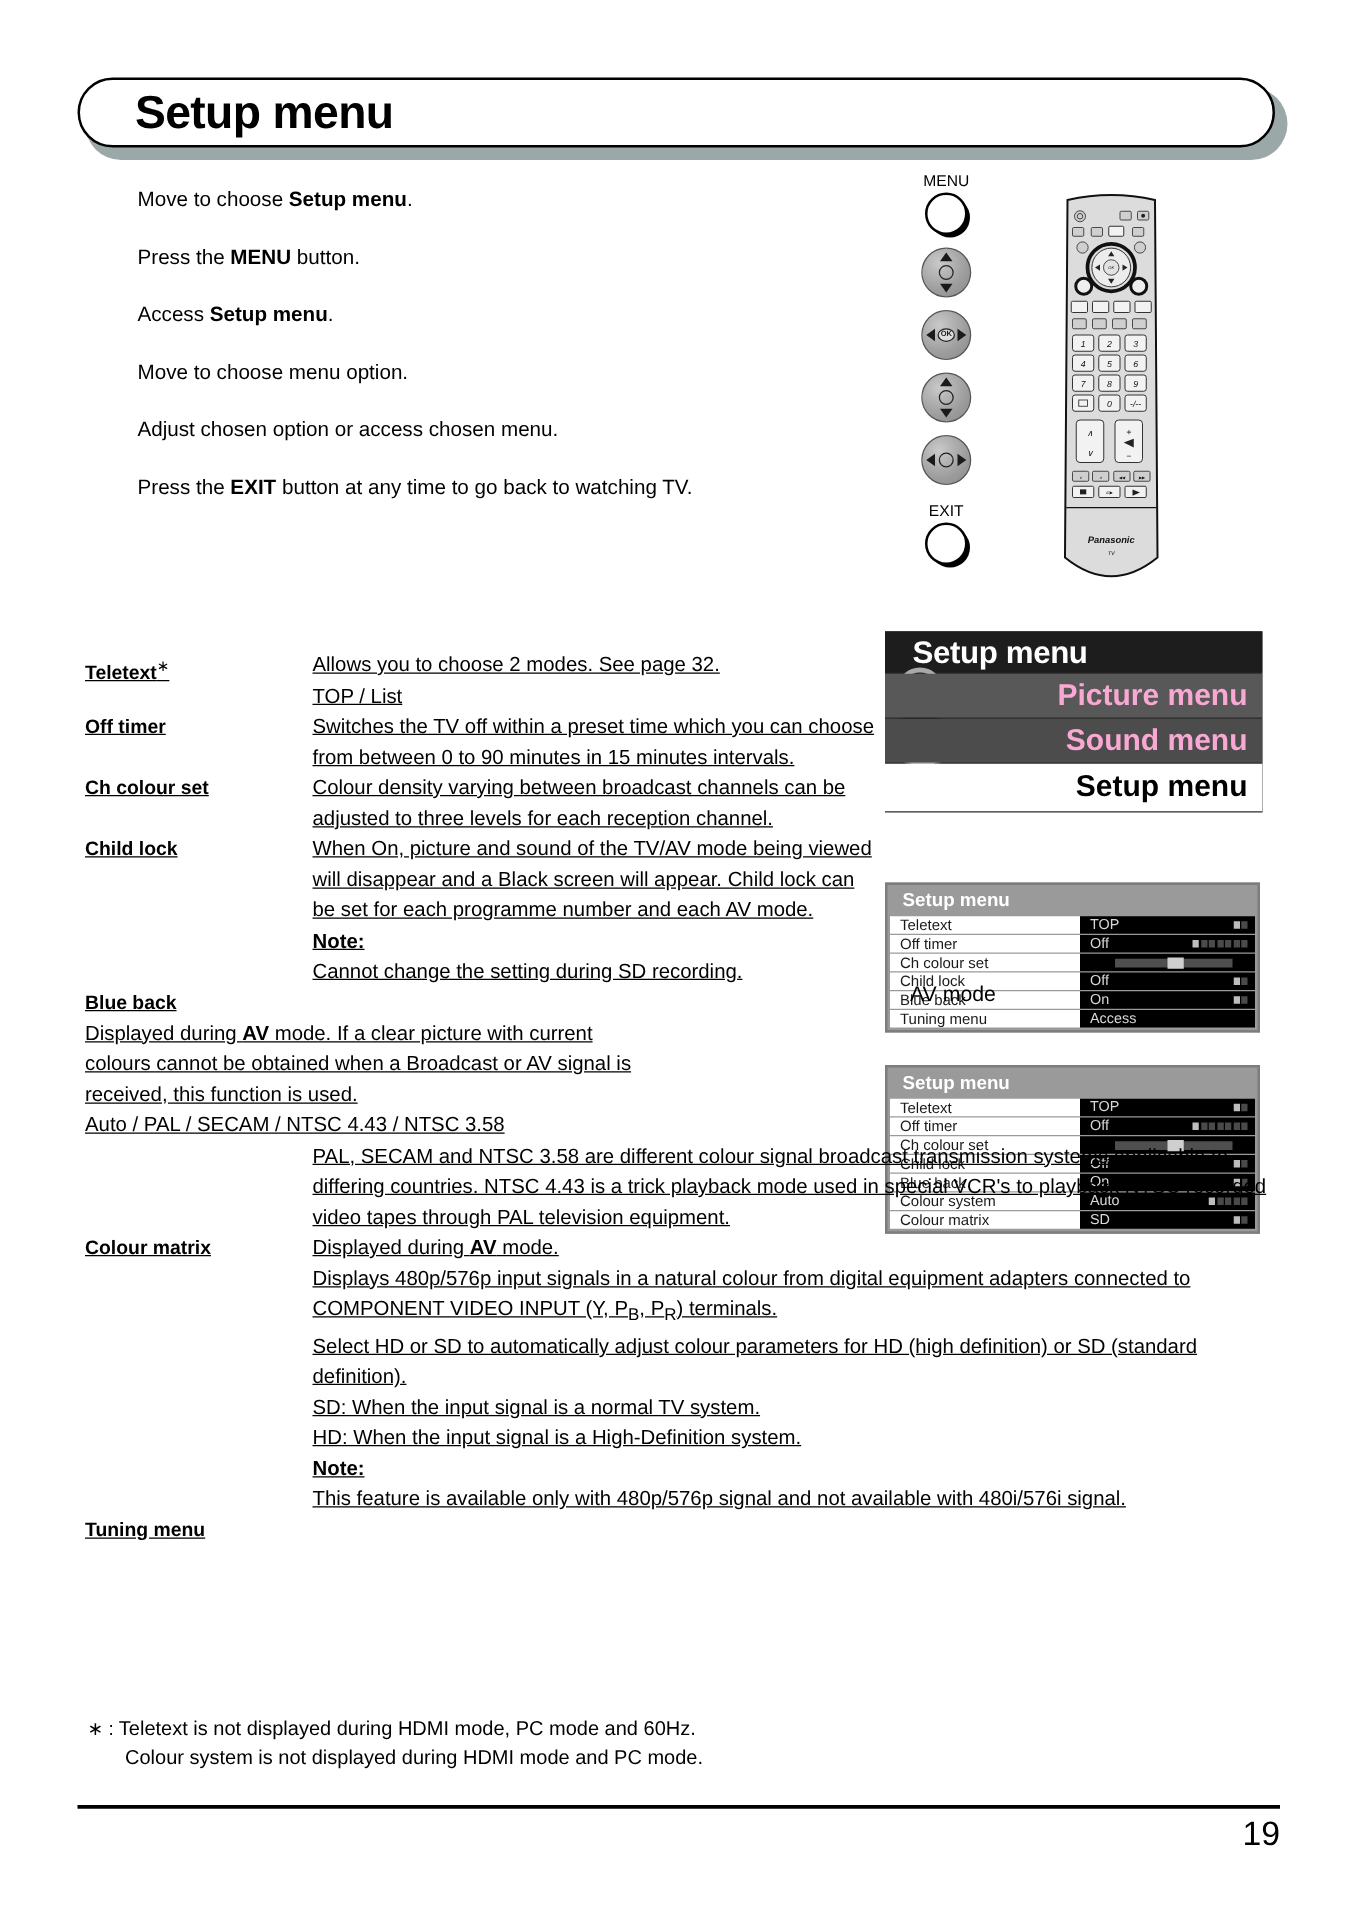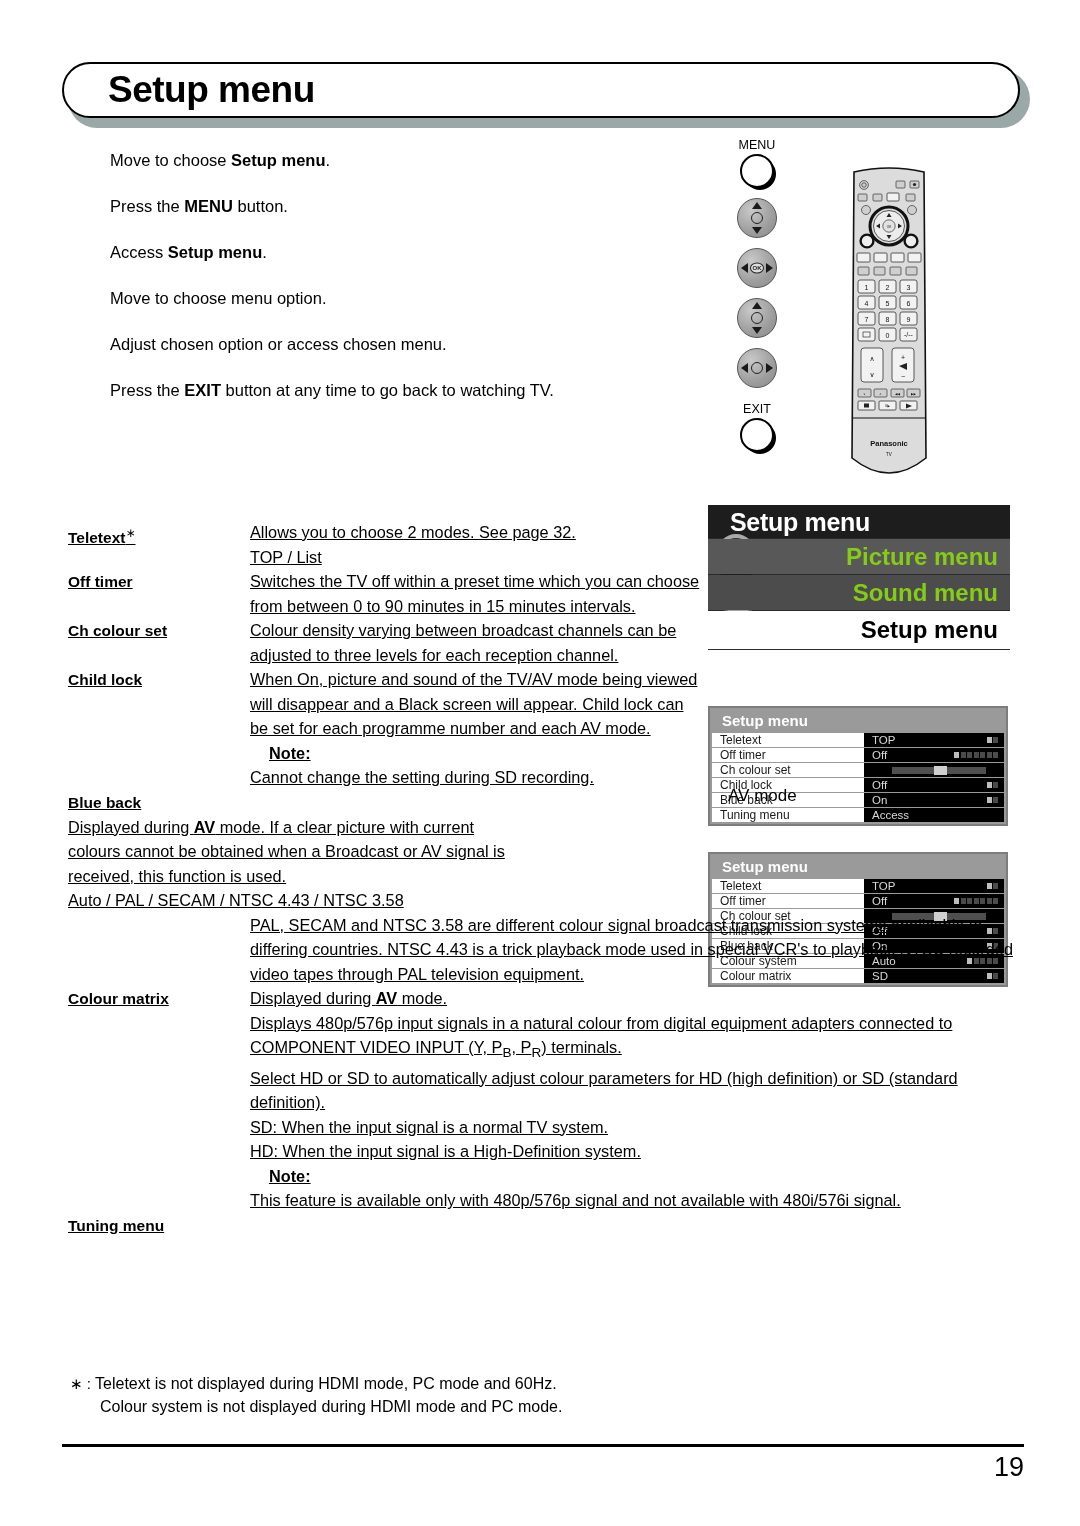--- a/index.html
+++ b/index.html
@@ -53,37 +53,37 @@
     width:14px;height:11px;border-radius:50%;background:#ddd;
     font-size:6px;line-height:9px;text-align:center;font-weight:bold;color:#222;
   }
   .co-pad .ar{position:absolute;width:0;height:0;}
   .co-pad .up{left:50%;top:3px;margin-left:-5px;border-left:5px solid transparent;border-right:5px solid transparent;border-bottom:7px solid #1a1a1a;}
   .co-pad .dn{left:50%;bottom:3px;margin-left:-5px;border-left:5px solid transparent;border-right:5px solid transparent;border-top:7px solid #1a1a1a;}
   .co-pad .lf{top:50%;left:3px;margin-top:-5px;border-top:5px solid transparent;border-bottom:5px solid transparent;border-right:7px solid #1a1a1a;}
   .co-pad .rt{top:50%;right:3px;margin-top:-5px;border-top:5px solid transparent;border-bottom:5px solid transparent;border-left:7px solid #1a1a1a;}
 
   
-  .remote{position:absolute;left:846px;top:158px;width:86px;height:330px;}
+  .remote{position:absolute;left:846px;top:146px;width:86px;height:330px;font-style:italic;}
 
   
   .mainmenu{
     position:absolute;left:708px;top:505px;width:302px;height:145px;
     background:#2b2b2b;overflow:hidden;
   }
   .mm-title{
     position:absolute;left:0;top:0;width:302px;height:33px;background:#1d1d1d;
   }
   .mm-title span{
     position:absolute;left:22px;top:3px;color:#fff;font-size:25px;font-weight:bold;
     font-style:normal;letter-spacing:-0.3px;
   }
   .mm-row{
     position:absolute;left:0;width:302px;height:35px;
-    color:#84cc16;font-size:24px;font-weight:bold;text-align:right;
+    color:#f9a8d4;font-size:24px;font-weight:bold;text-align:right;
     line-height:35px;padding-right:12px;box-sizing:border-box;
   }
   .mm-row.r1{top:34px;background:#585858;}
   .mm-row.r2{top:70px;background:#4c4c4c;}
   .mm-row.sel{top:106px;background:#fff;color:#000;height:38px;line-height:38px;}
   .mm-mascot{
     position:absolute;left:0;top:26px;width:88px;height:118px;opacity:.85;
   }
 
   
@@ -124,21 +124,21 @@
   .drow{display:flex;margin-bottom:0;}
   .dterm{
     width:182px;flex:0 0 182px;font-size:15.5px;font-weight:bold;line-height:24px;
     padding-top:1px;
   }
   .dterm sup{font-weight:normal;font-size:12px;vertical-align:super;}
   .dbody{font-size:16.3px;line-height:24.5px;}
   .dbody.narrow{width:450px;}
   .dbody.wide{width:768px;}
   .dbody b{font-weight:bold;}
-  .note{font-weight:bold;margin-left:19px;}
+  .note{font-weight:bold;}
 
   
   .footnote{
     position:absolute;left:70px;top:1372px;font-size:16px;line-height:23px;
   }
   .footnote .star{font-size:15px;}
   .footnote .ind{padding-left:30px;display:block;}
   .footer-rule{
     position:absolute;left:62px;top:1444px;width:962px;height:3px;background:#000;
   }

